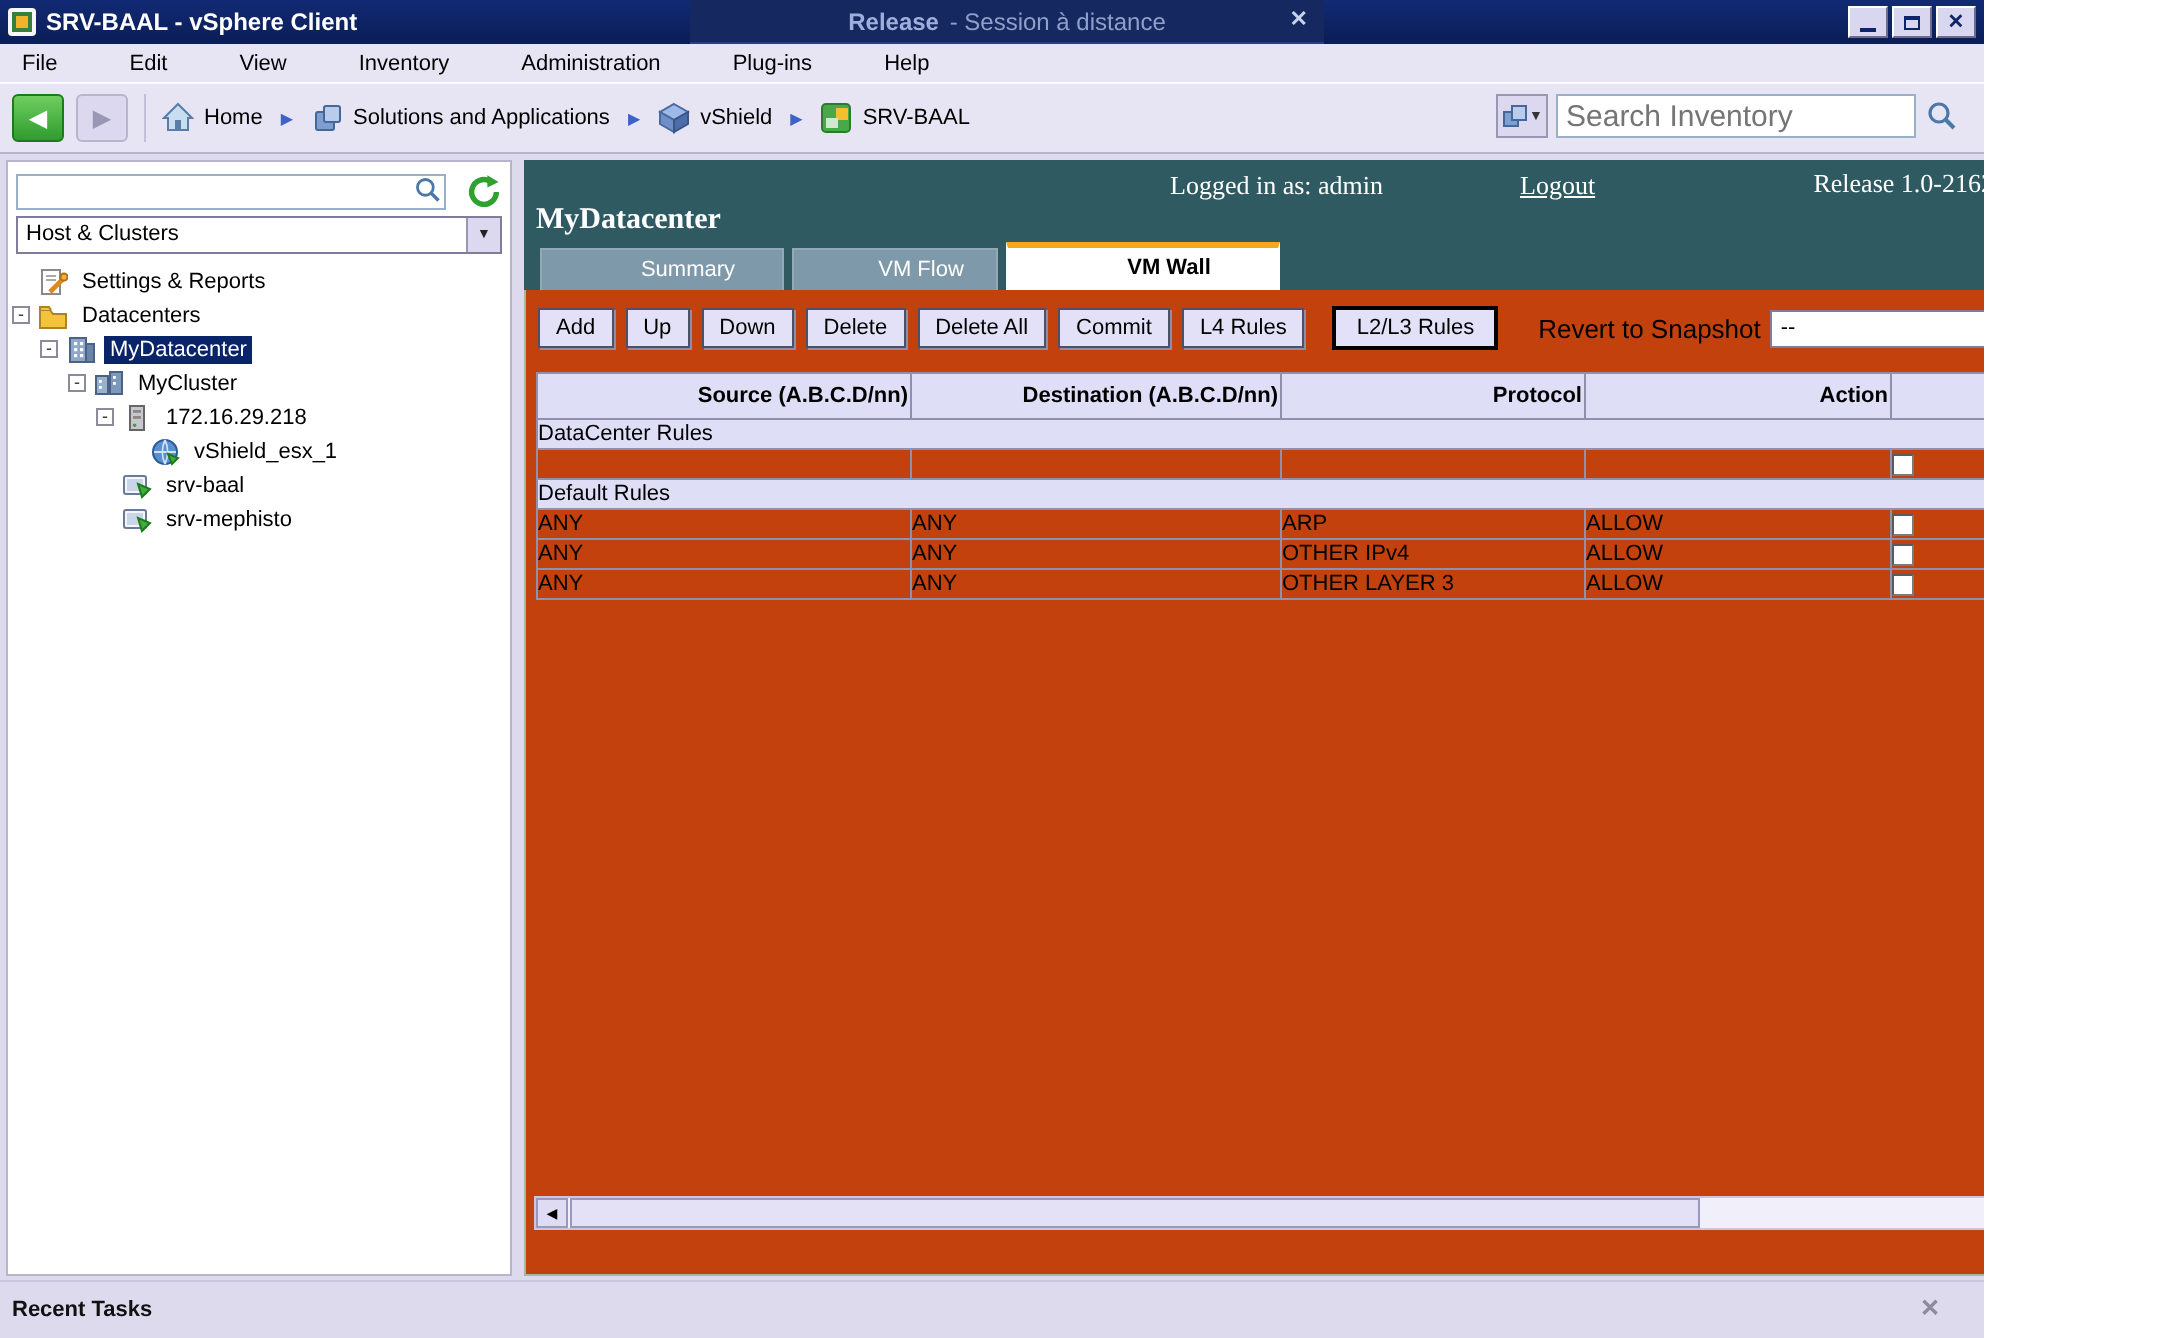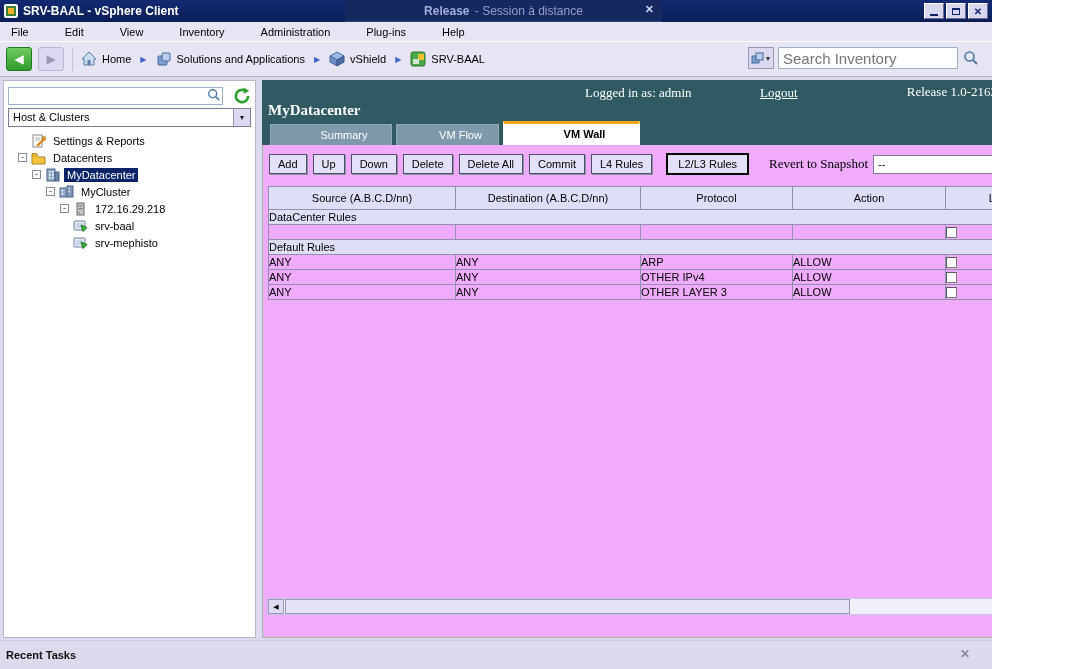--- a/index.html
+++ b/index.html
@@ -56,21 +56,21 @@
     border:1px solid #b7b4cc; }
   .side-search-row { display:flex; align-items:center; margin:5px 4px 3px 4px; }
   .tree-search-wrap { position:relative; flex:1; }
   .tree-search { width:100%; height:18px; border:1px solid #9ab0c8; font-size:11px; padding:0 18px 0 3px; }
   .tree-search-mag { position:absolute; right:2px; top:2px; }
   .refresh-btn { margin-left:10px; width:18px; height:18px; }
   .view-select { display:flex; margin:3px 4px 2px 4px; height:19px; border:1px solid #7f7d99; background:#fff; }
   .view-select-label { flex:1; font-size:11px; padding:2px 4px; }
   .select-arrow-btn { width:17px; background:#DBD8EF; border-left:1px solid #9a97b5;
     display:flex; align-items:center; justify-content:center; font-size:7px; color:#222; }
-  .tree { margin-top:5px; font-size:11px;padding-left:12px; }
+  .tree { margin-top:5px; font-size:11px; }
   .tree-row { height:17px; display:flex; align-items:center; }
   .expander { width:9px; height:9px; border:1px solid #8b8b9b; background:#fff; color:#333;
     font-size:9px; line-height:7px; text-align:center; margin-right:4px; flex:0 0 9px; }
   .exp-spacer { width:13px; flex:0 0 13px; }
   .ticon { width:15px; height:14px; margin-right:4px; flex:0 0 15px; }
   .tlabel { padding:1px 3px; white-space:nowrap; }
   .tlabel.selected { background:#0A246A; color:#fff; }
 
   
   .main { position:absolute; left:262px; top:77px; width:820px; height:563px; background:#DDDAEE; }
@@ -82,34 +82,34 @@
   .help-circle { width:15px; height:15px; border-radius:50%; background:#1d7cc9; color:#fff;
     font-size:11px; font-weight:bold; display:flex; align-items:center; justify-content:center;
     font-family:"Liberation Serif",serif; border:1px solid #9cc4e4; }
   .entity-name { position:absolute; left:6px; top:22px; font-size:15px; font-weight:bold; }
   .tabs { position:absolute; left:8px; bottom:0; display:flex; align-items:flex-end; font-family:"Liberation Sans",sans-serif; }
   .tab { height:21px; background:#7E99A9; border:1px solid #93A9B6; border-bottom:none; color:#fff;
     font-size:11px; display:flex; align-items:center; justify-content:center; margin-right:4px;padding-left:26px; }
   .tab.active { height:24px; background:#fff; color:#000; font-weight:bold;
     border:1px solid #fff; border-top:3px solid #F9A61A; }
 
-  .content { position:absolute; left:0; top:68px; width:792px; height:493px; background:#f0abfc;
+  .content { position:absolute; left:0; top:68px; width:792px; height:493px; background:#c2410c;
     border:1px solid #9FBCA0; border-top:none; }
   .btnrow { display:flex; align-items:center; padding:8px 0 0 6px; }
   .btn { background:#E2E1F7; border:1px solid #4f4f68; box-shadow:1px 1px 0 #8e8ea6;
     font-size:11px; padding:3px 8px; margin-right:6px; font-family:"Liberation Sans",sans-serif; white-space:nowrap; }
   .btn.selected { border:2px solid #000; box-shadow:none; margin-left:8px; padding:3px 10px; }
-  .revert-label { font-family:Liberation Serif, serif; font-size:13px; margin:0 5px 0 14px; white-space:nowrap; }
+  .revert-label { font-family:Liberation Sans, sans-serif; font-size:13px; margin:0 5px 0 14px; white-space:nowrap; }
   .revert-select { width:153px; height:19px; border:1px solid #7f7d99; background:#fff;
     display:flex; align-items:center; font-size:11px; }
   .revert-value { flex:1; padding-left:4px; }
 
   table.rules { border-collapse:collapse; table-layout:fixed; width:782px; margin:11px 0 0 5px;
     font-size:11px; }
-  table.rules th { background:#DEDEF7; border:1px solid #8f8fae; height:23px; font-weight:normal; }
+  table.rules th { background:#DEDEF7; border:1px solid #8f8fae; height:23px; font-weight:bold;text-align:right; }
   table.rules td { border:1px solid #8f8fae; height:15px; text-align:left; padding:0; }
   table.rules tr.section td { background:#DEDEF7; }
   .checkbox { display:inline-block; width:11px; height:11px; background:#fff;
     border:1px solid #7a7a7a; border-top-color:#5a5a5a; border-left-color:#5a5a5a; vertical-align:middle; }
 
   
   .hscroll { position:absolute; left:4px; bottom:22px; width:778px; height:17px;
     background:#F1F0FA; border:1px solid #c9c6e0; display:flex; }
   .scroll-btn { width:16px; height:15px; background:#DEDBF2; border:1px solid #9a97c0;
     display:flex; align-items:center; justify-content:center; font-size:7px; color:#000; flex:0 0 16px; }
@@ -300,20 +300,29 @@
         <span class="expander">-</span>
         <svg class="ticon" viewBox="0 0 15 14">
           <rect x="4" y="1" width="7" height="12" fill="#c8c8cc" stroke="#666"></rect>
           <rect x="5.5" y="3" width="4" height="1.4" fill="#888"></rect>
           <rect x="5.5" y="6" width="4" height="1.4" fill="#888"></rect>
           <circle cx="6.3" cy="10.6" r="0.9" fill="#4a9a4a"></circle>
         </svg>
         <span class="tlabel">172.16.29.218</span>
       </div>
 
+      <div class="tree-row" style="padding-left:58px">
+        <span class="exp-spacer"></span>
+        <svg class="ticon" viewBox="0 0 15 14">
+          <circle cx="7.5" cy="7" r="6" fill="#5a90d0" stroke="#2a5a9a"></circle>
+          <path d="M2 7 h11 M7.5 1 a8 11 0 0 0 0 12 M7.5 1 a8 11 0 0 1 0 12" fill="none" stroke="#cfe2f6" stroke-width="0.9"></path>
+          <path d="M9 8 l5 2 -3 3 z" fill="#3fae3f" stroke="#1d7a1d"></path>
+        </svg>
+        <span class="tlabel">vShield_esx_1</span>
+      </div>
 
       <div class="tree-row" style="padding-left:44px">
         <span class="exp-spacer"></span>
         <svg class="ticon" viewBox="0 0 15 14">
           <rect x="1" y="2" width="11" height="9" rx="1" fill="#f4f6fa" stroke="#6a7a9a"></rect>
           <rect x="2.5" y="3.5" width="8" height="6" fill="#c9d6ea"></rect>
           <polygon points="8,6 14,8.5 10,12.5" fill="#3fae3f" stroke="#1d7a1d"></polygon>
         </svg>
         <span class="tlabel">srv-baal</span>
       </div>

